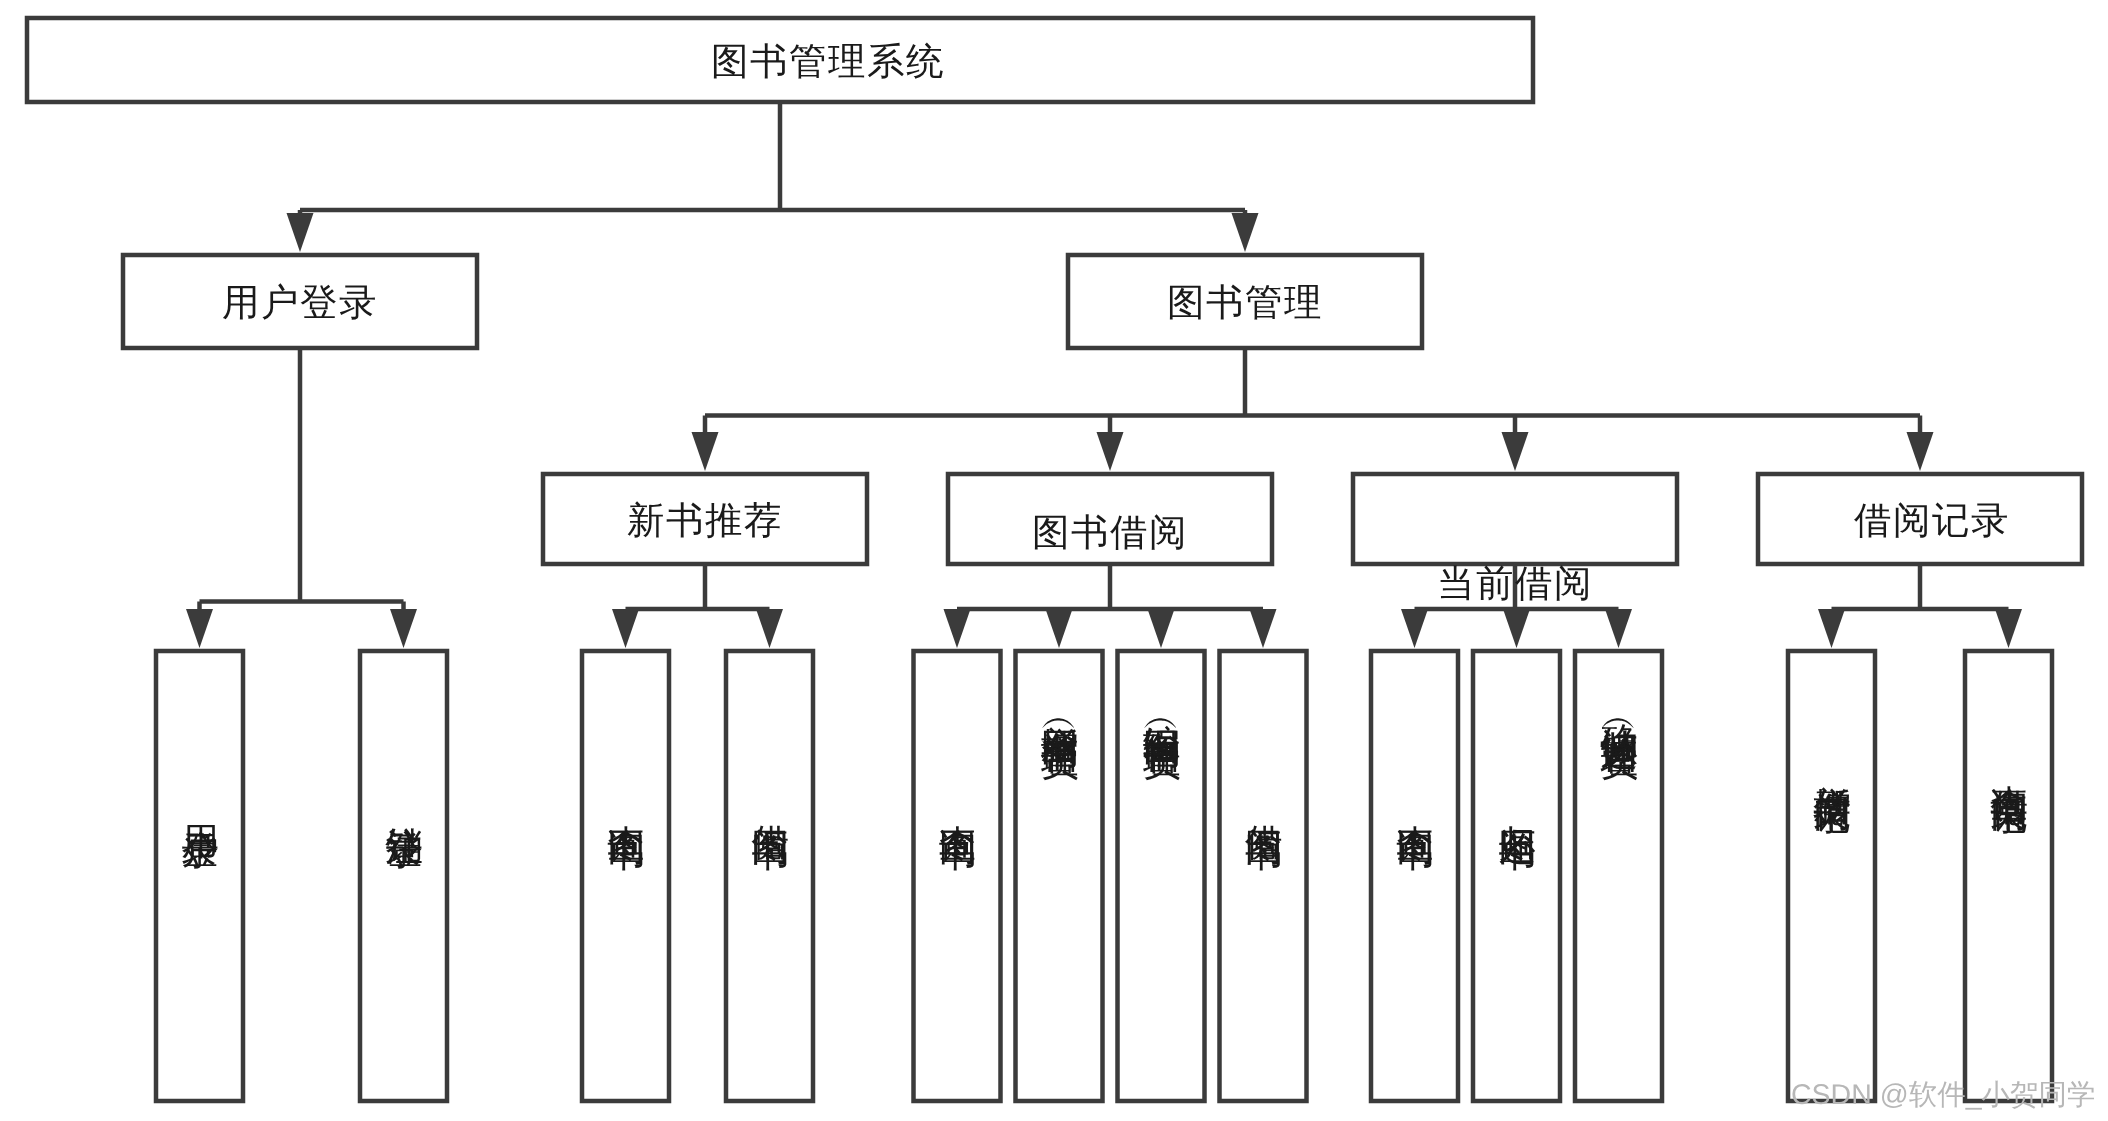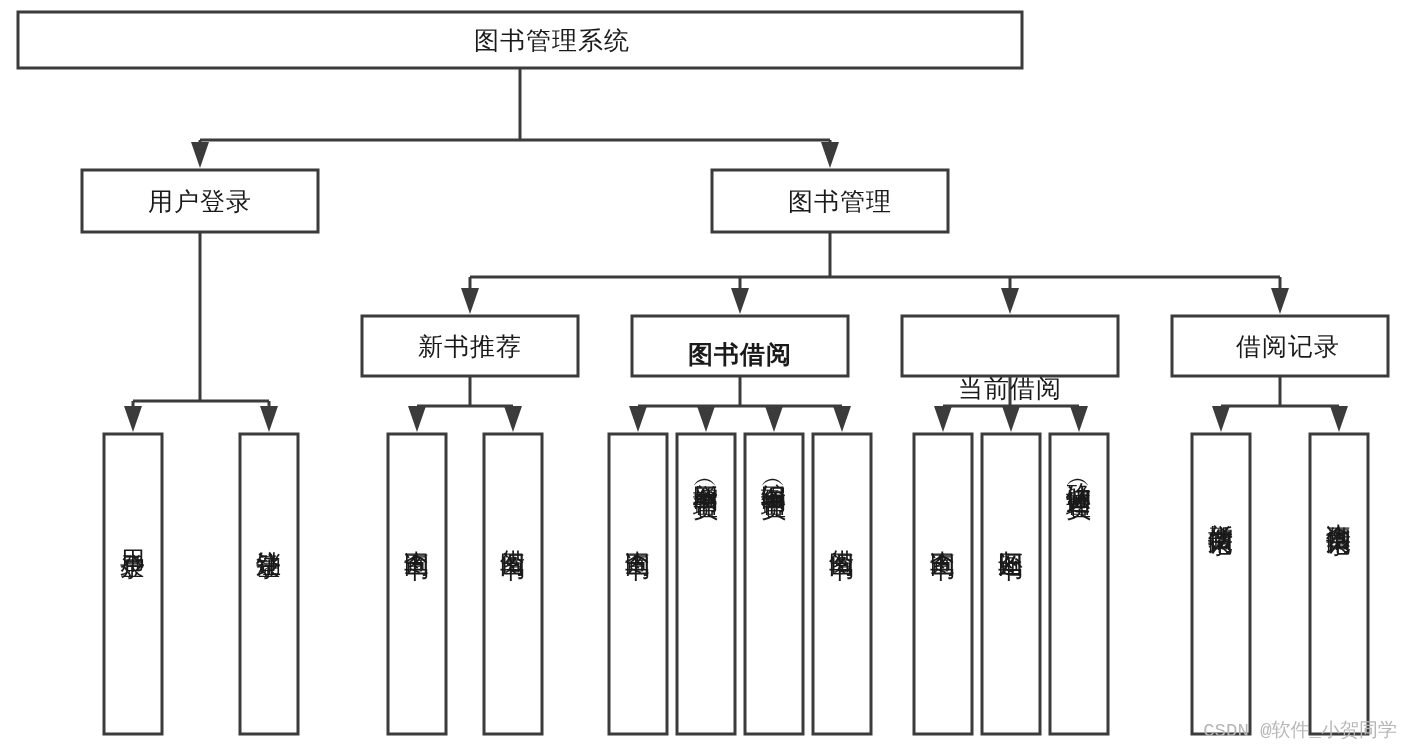--- a/index.html
+++ b/index.html
@@ -69,21 +69,21 @@
     font-family: "Liberation Sans", "DejaVu Sans", sans-serif;
     font-size: 25px;
     color: #1a1a1a;
     white-space: nowrap;
     letter-spacing: 1px;
   }
   #watermark {
     position: absolute;
     right: 8px;
     bottom: 4px;
-    font-family: Liberation Mono, monospace;
+    font-family: Liberation Sans, sans-serif;
     font-size: 19px;
     color: #b7b7b7;
     white-space: nowrap;
     pointer-events: none;
   }
 </style>
 </head>
 <body>
 
 <div id="diagram-root">
@@ -167,27 +167,27 @@
       </g>
   </svg>
 
   <div id="labels-layer">
       <div class="hlabel-wrap" style="left: 18px; top: 12px; width: 1004px; height: 56px; padding-left: 32px;">
         <span class="hlabel-text">图书管理系统</span>
       </div>
       <div class="hlabel-wrap" style="left: 82px; top: 170px; width: 236px; height: 62px;">
         <span class="hlabel-text">用户登录</span>
       </div>
-      <div class="hlabel-wrap" style="left: 712px; top: 170px; width: 236px; height: 62px; margin-left: 10px;">
+      <div class="hlabel-wrap" style="left: 712px; top: 170px; width: 236px; height: 62px;">
         <span class="hlabel-text">图书管理</span>
       </div>
       <div class="hlabel-wrap" style="left: 362px; top: 316px; width: 216px; height: 60px;">
         <span class="hlabel-text">新书推荐</span>
       </div>
-      <div class="hlabel-wrap" style="left: 632px; top: 316px; width: 216px; height: 76px; font-weight: bold;">
+      <div class="hlabel-wrap" style="left: 632px; top: 316px; width: 216px; height: 76px;">
         <span class="hlabel-text">图书借阅</span>
       </div>
       <div class="hlabel-wrap" style="left: 902px; top: 316px; width: 216px; height: 60px; margin-top: 42px;">
         <span class="hlabel-text">当前借阅</span>
       </div>
       <div class="hlabel-wrap" style="left: 1172px; top: 316px; width: 232px; height: 60px;">
         <span class="hlabel-text">借阅记录</span>
       </div>
       <div class="vlabel-wrap" style="left: 104px; top: 434px; width: 58px; height: 300px; padding-top: 96px; box-sizing: border-box;">
         <span class="vlabel-text">用户登录</span>

